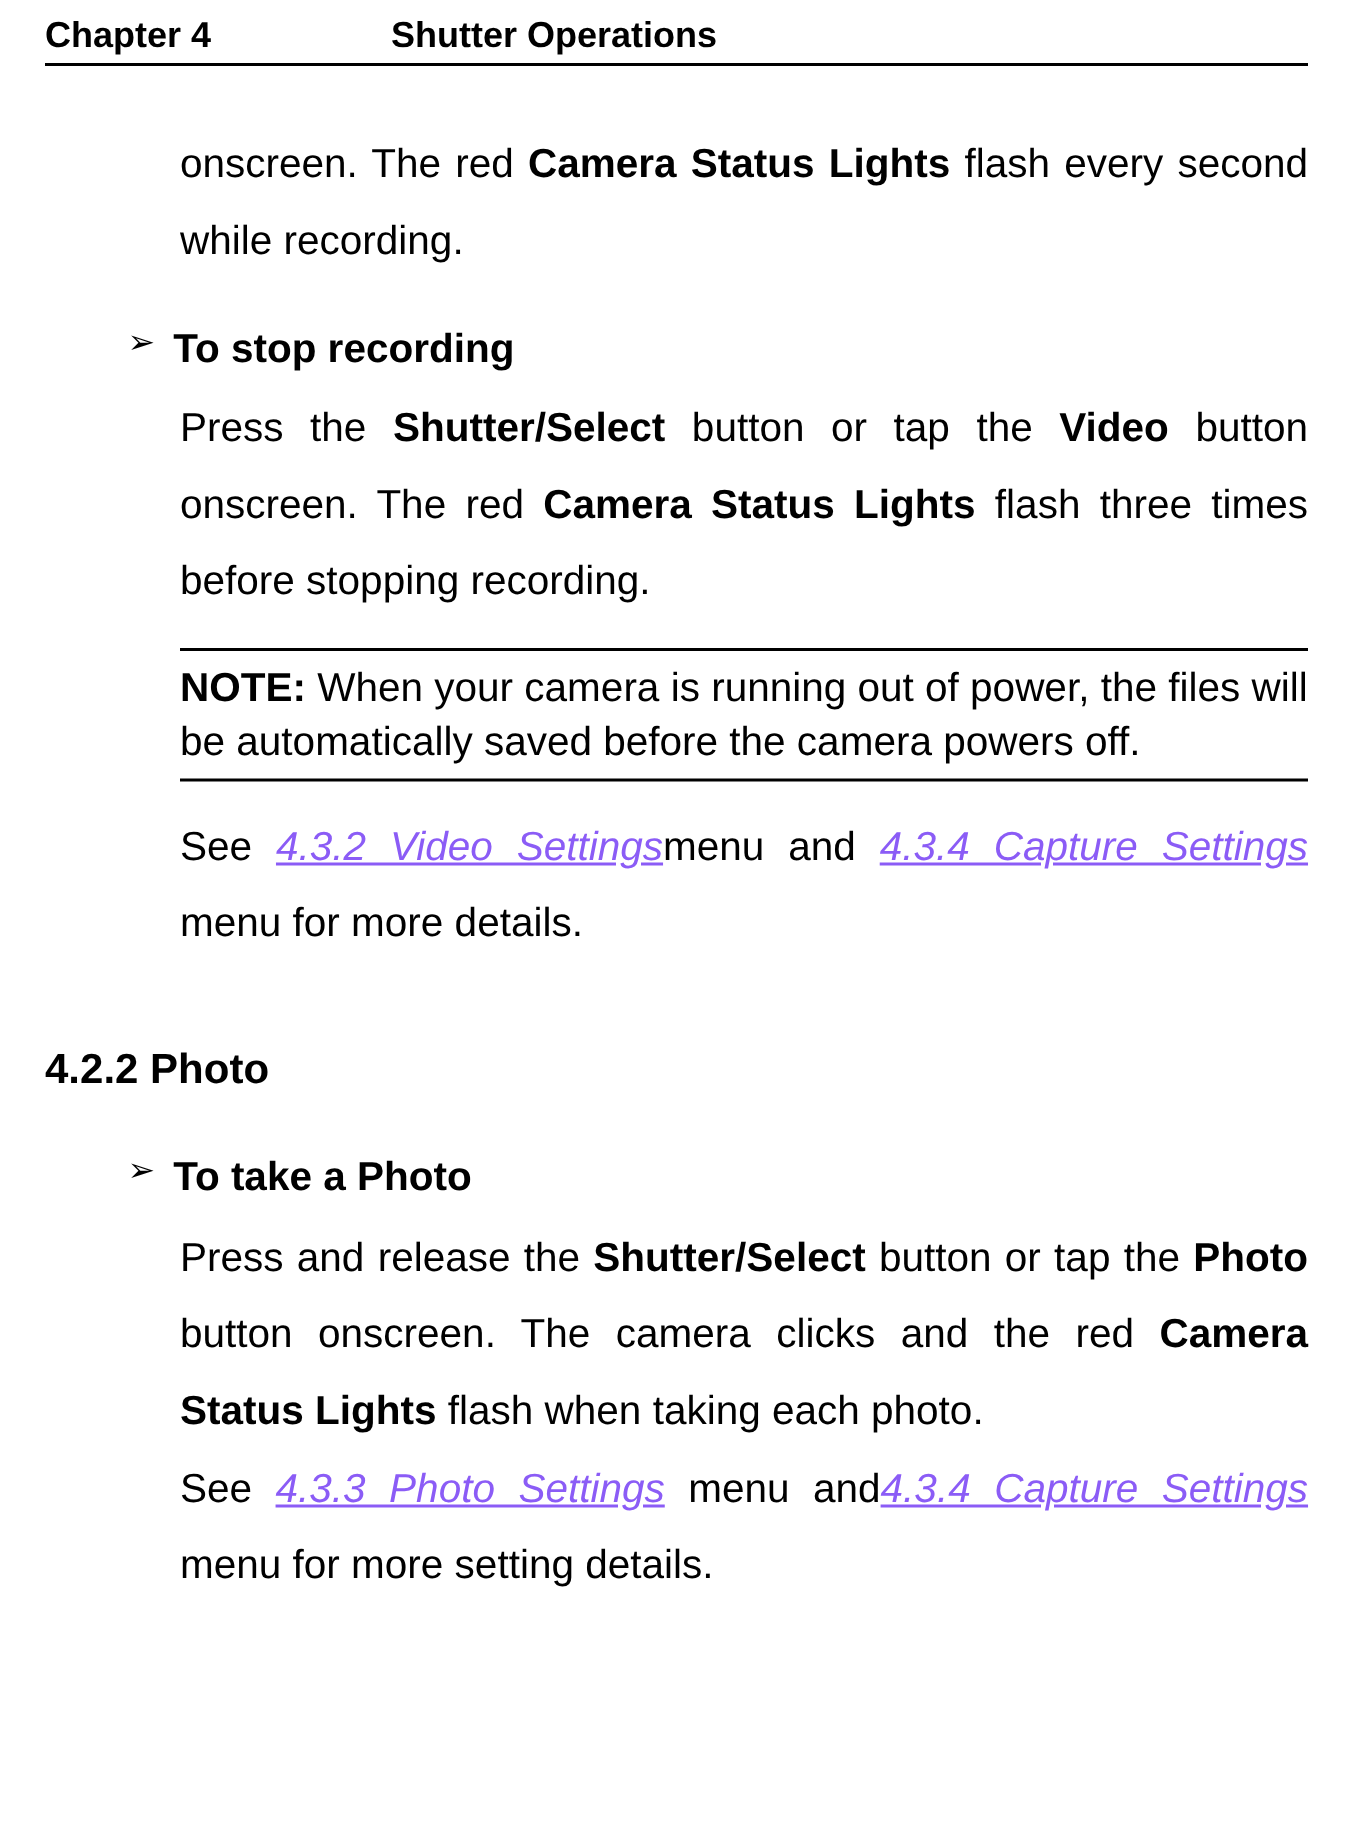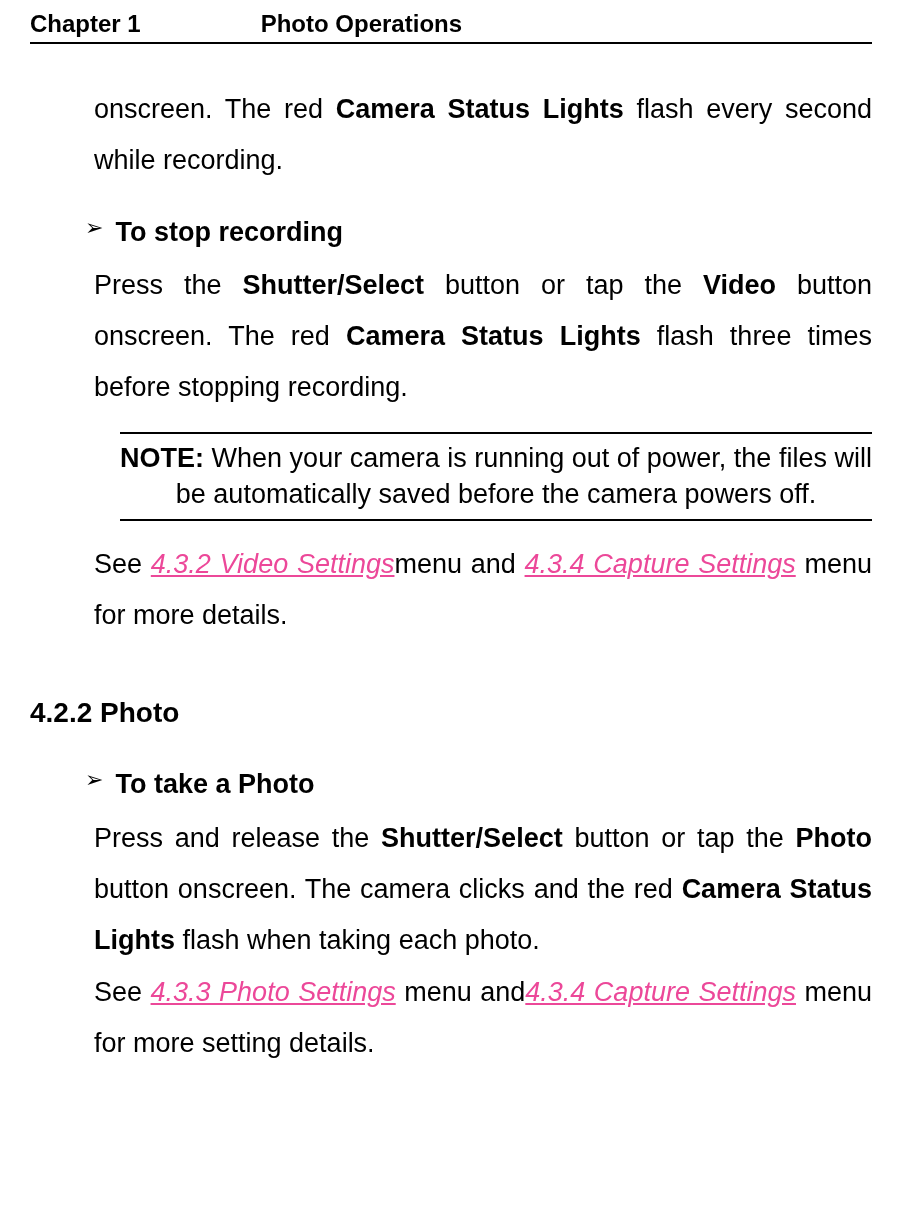--- a/index.html
+++ b/index.html
@@ -30,21 +30,21 @@
     .chapter-title {
       font-weight: bold;
       font-size: 24px;
     }
     .body {
       font-size: 27px;
       line-height: 1.9;
       color: #000;
     }
     .indent1 {
-      margin-left: 64px;
+      margin-left: 90px;
       text-align: justify;
     }
     .indent0 {
       margin-left: 55px;
       text-align: justify;
     }
     .bullet-line {
       display: flex;
       margin-left: 55px;
       margin-top: 20px;
@@ -60,44 +60,44 @@
       font-size: 27px;
     }
     .bold {
       font-weight: bold;
     }
     .note-box {
       border-top: 2px solid #000;
       border-bottom: 2px solid #000;
       margin: 18px 0 18px 90px;
       padding: 6px 0;
-      text-align: center;
+      text-align: left;
       font-size: 27px;
       line-height: 1.35;
     }
     .link {
-      color: #ec4899;
+      color: #8b5cf6;
       text-decoration: underline;
       font-style: italic;
     }
     .section-heading {
       font-weight: bold;
       font-size: 28px;
       margin-top: 45px;
       margin-bottom: 15px;
     }
   </style>
 </head>
 <body>
 
 <div class="page">
 
   <div class="header">
-    <span class="chapter">Chapter 1</span>
-    <span class="chapter-title">Photo Operations</span>
+    <span class="chapter">Chapter 4</span>
+    <span class="chapter-title">Shutter Operations</span>
   </div>
 
   <div class="body">
 
     <div class="indent1">
       <span>onscreen. The red </span><span class="bold">Camera Status Lights</span><span> flash every second while recording.</span>
     </div>
 
     <div class="bullet-line">
       <span class="bullet">➢</span>

